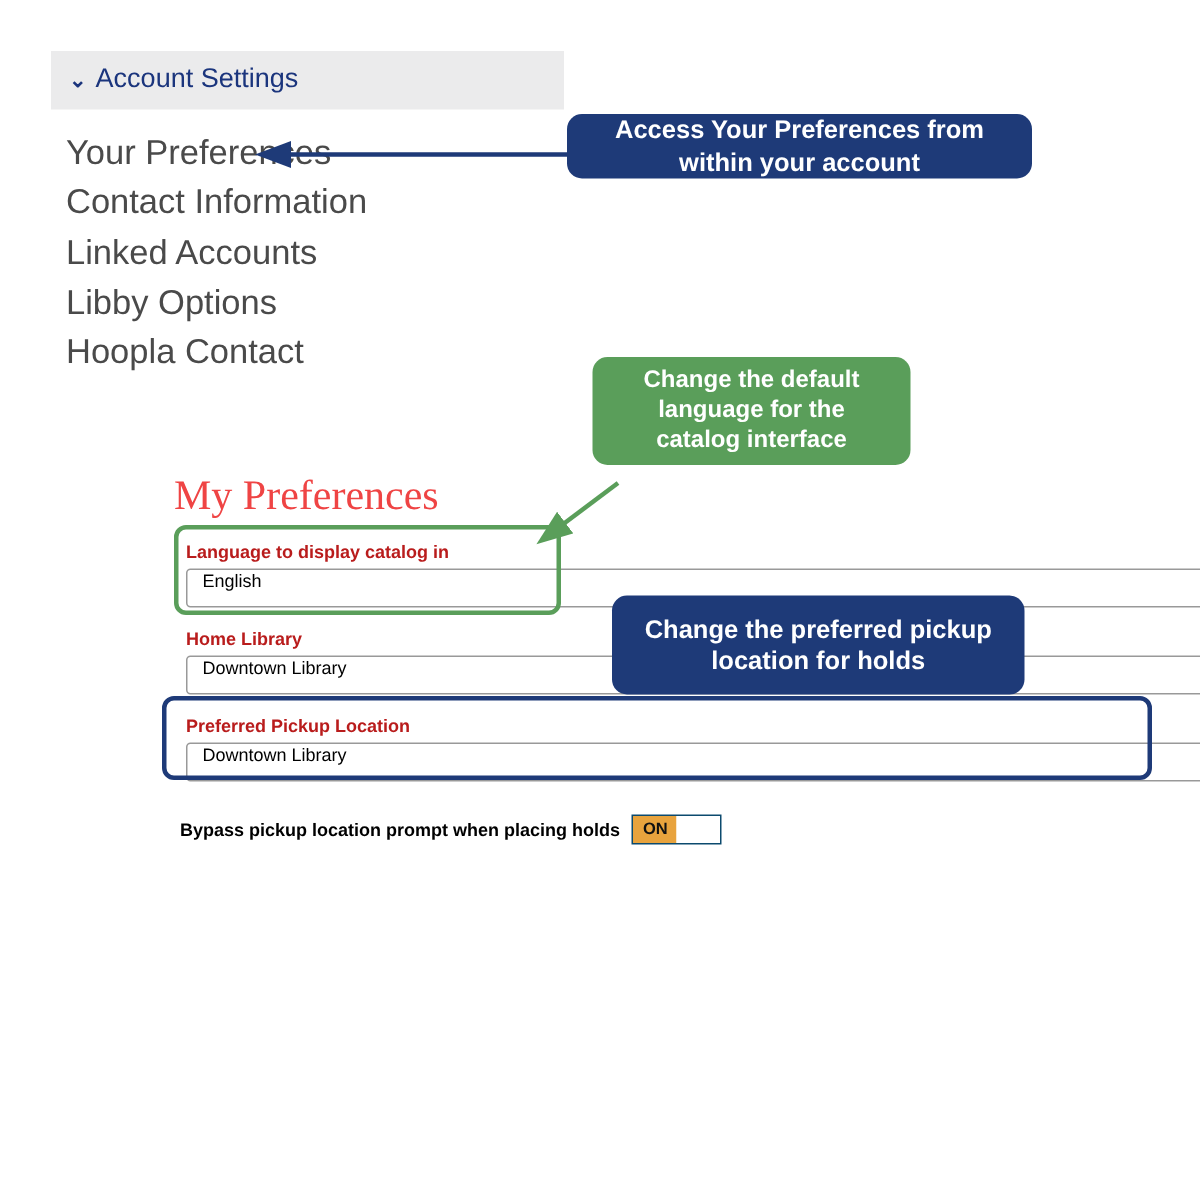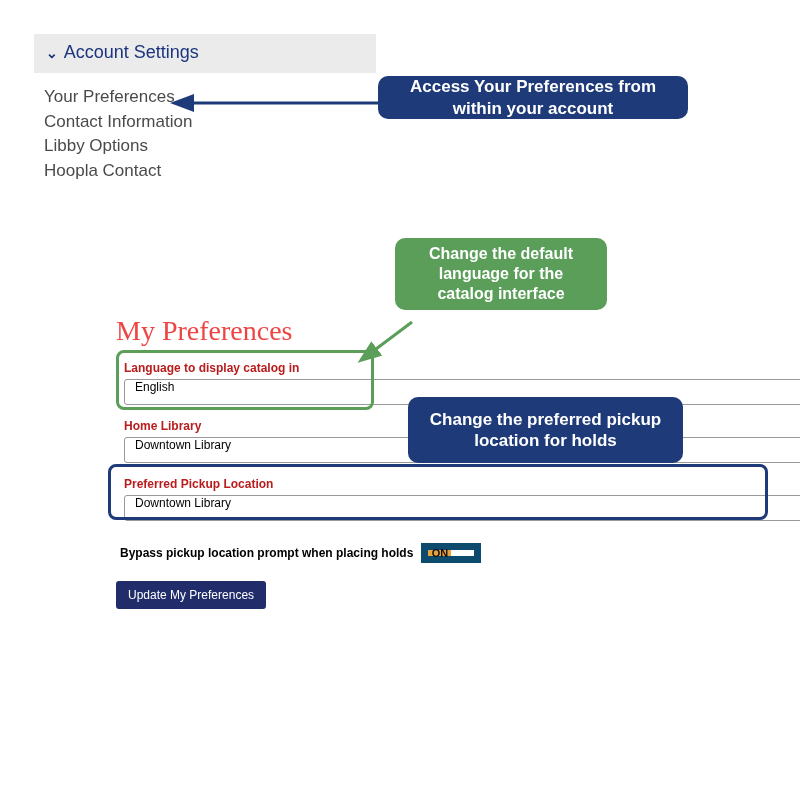--- a/index.html
+++ b/index.html
@@ -26,21 +26,21 @@
     display: flex;
     align-items: center;
     gap: 6px;
   }
   .settings-header .chev {
     font-size: 14px;
     font-weight: bold;
   }
   .sidebar-items {
     padding: 12px 10px 0 10px;
-    font-size: 17px;
+    font-size: 23px;
     color: #4a4a4a;
     line-height: 1.45;
   }
   .sidebar-items div { cursor: pointer; }
 
   
   .callout {
     position: absolute;
     color: #fff;
     border-radius: 10px;
@@ -131,21 +131,21 @@
     align-items: center;
     gap: 8px;
     font-size: 12px;
     font-weight: 700;
     margin-top: 22px;
     margin-left: 4px;
   }
   .toggle {
     width: 60px;
     height: 20px;
-    border: 7px solid #0c4a6e;
+    border: 1px solid #0c4a6e;
     display: flex;
     font-size: 11px;
     cursor: pointer;
   }
   .toggle .on {
     flex: 1;
     background: #e8a33d;
     display: flex;
     align-items: center;
     justify-content: center;
@@ -171,20 +171,21 @@
 <body>
 
 <div class="sidebar-panel">
   <div class="settings-header">
     <span class="chev">⌄</span>
     <span>Account Settings</span>
   </div>
   <div class="sidebar-items">
     <div>Your Preferences</div>
     <div>Contact Information</div>
+    <div>Linked Accounts</div>
     <div>Libby Options</div>
     <div>Hoopla Contact</div>
   </div>
 </div>
 
 <div class="callout navy callout1">
   <span>Access Your Preferences from within your account</span>
 </div>
 <div class="callout green callout2">
   <span>Change the default language for the catalog interface</span>
@@ -236,14 +237,13 @@
   </div>
 
   <div class="bypass-row">
     <span>Bypass pickup location prompt when placing holds</span>
     <div class="toggle">
       <div class="on">ON</div>
       <div class="off"></div>
     </div>
   </div>
 
-  <button class="update-btn">Update My Preferences</button>
 </div>
 
 </body></html>

